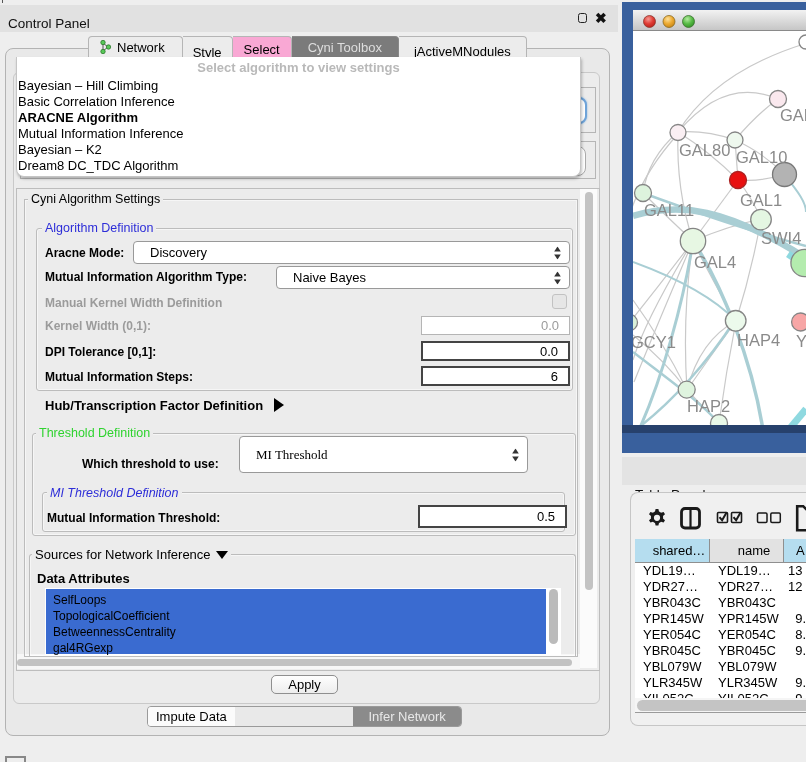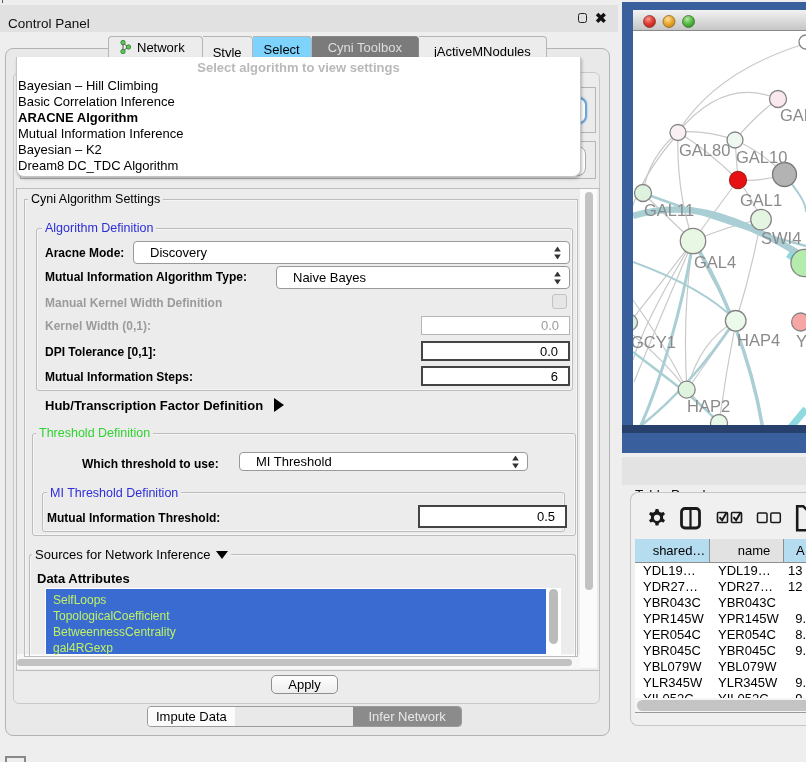--- a/index.html
+++ b/index.html
@@ -28,32 +28,32 @@
 <div class="abs" style="left:578px;top:13px;width:7px;height:8px;border:1.5px solid #222;border-radius:2.5px;"></div>
 <div class="abs" style="left:595px;top:10px;font-size:14px;font-weight:bold;color:#111;">✖</div>
 
 <div class="abs" style="left:5px;top:48px;width:603px;height:686px;background:#e9e9e9;
      border:1px solid #b3b3b3;border-radius:8px;"></div>
 <div class="abs" style="left:13px;top:72px;width:585px;height:630px;background:#ececec;
      border:1px solid #c9c9c9;border-radius:6px;"></div>
 
 <div id="toptabs" class="abs" style="left:88px;top:36px;height:21px;display:flex;font-size:13px;">
   <div style="border:1px solid #b5b5b5;border-bottom:none;border-radius:4px 4px 0 0;background:#ececec;
-       display:flex;align-items:center;padding:0 17px 0 10px;margin-left:20px;">
+       display:flex;align-items:center;padding:0 17px 0 10px;">
     <svg width="13" height="14" viewBox="0 0 13 14" style="margin-right:5px;">
       <line x1="4" y1="3" x2="9" y2="7" stroke="#555" stroke-width="1"></line>
       <line x1="4" y1="3" x2="4" y2="11" stroke="#555" stroke-width="1"></line>
       <line x1="4" y1="11" x2="9" y2="7" stroke="#555" stroke-width="1"></line>
       <circle cx="4" cy="2.5" r="2.2" fill="#57c857" stroke="#2c7a2c" stroke-width=".8"></circle>
       <circle cx="9.5" cy="7" r="2.2" fill="#57c857" stroke="#2c7a2c" stroke-width=".8"></circle>
       <circle cx="4" cy="11.5" r="2.2" fill="#57c857" stroke="#2c7a2c" stroke-width=".8"></circle>
     </svg>Network</div>
   <div style="border:1px solid #b5b5b5;border-left:none;border-bottom:none;border-radius:0 4px 0 0;background:#ececec;
        display:flex;align-items:center;padding:15px 10px;">Style</div>
-  <div style="border:1px solid #b5b5b5;border-left:none;border-bottom:none;border-radius:0 4px 0 0;background:#7dd3fc;
+  <div style="border:1px solid #b5b5b5;border-left:none;border-bottom:none;border-radius:0 4px 0 0;background:#f9a8d4;
        display:flex;align-items:center;padding:12px 11px;">Select</div>
   <div style="border:1px solid #888;border-left:none;border-bottom:none;border-radius:0 4px 0 0;background:#7b7b7b;color:#dedede;
        display:flex;align-items:center;padding:0 16px;">Cyni Toolbox</div>
   <div style="border:1px solid #b5b5b5;border-left:none;border-bottom:none;border-radius:0 4px 0 0;background:#ececec;
        display:flex;align-items:center;padding:14px 15px;">jActiveMNodules</div>
 </div>
 
 <div class="abs" style="left:20px;top:87px;width:574px;height:44px;border:1px solid #b5b5b5;background:#ebebeb;"></div>
 <div class="abs" style="left:26px;top:97px;width:557px;height:23px;background:#fff;border:2px solid #6ea3d8;border-radius:8px;box-shadow:0 0 2px #7ab0e0;"></div>
 <div class="abs" style="left:20px;top:141px;width:574px;height:36px;border:1px solid #b5b5b5;background:#ebebeb;"></div>
@@ -93,37 +93,37 @@
 <div class="field" style="left:421px;top:341px;width:149px;height:20px;border:2px solid #444;">0.0</div>
 <div class="lbl abs" style="left:45px;top:370px;">Mutual Information Steps:</div>
 <div class="field" style="left:421px;top:366px;width:149px;height:20px;border:2px solid #444;">6</div>
 
 <div class="lbl abs" style="left:45px;top:398px;font-size:13px;">Hub/Transcription Factor Definition</div>
 <div class="abs" style="left:274px;top:398px;width:0;height:0;border-left:10px solid #000;border-top:7px solid transparent;border-bottom:7px solid transparent;"></div>
 
 <div class="gbox" style="left:32px;top:433px;width:542px;height:101px;"></div>
 <div class="gtitle" style="left:36px;top:426px;color:#2fd32f;background:#ececec;">Threshold Definition</div>
 <div class="lbl abs" style="left:82px;top:457px;">Which threshold to use:</div>
-<div class="combo" style="left:239px;top:452px;width:289px;height:19px;">MI Threshold
+<div class="combo" style="left:239px;top:436px;width:289px;height:37px;font-family:Liberation Serif, serif;">MI Threshold
   <svg class="stepper" viewBox="0 0 7 13">
       <path d="M3.5,0 L6.8,5 H0.2 z" fill="#333"></path>
       <path d="M3.5,13 L6.8,8 H0.2 z" fill="#333"></path>
     </svg></div>
 
 <div class="gbox" style="left:42px;top:492px;width:521px;height:38px;"></div>
-<div class="gtitle" style="left:47px;top:486px;color:#2d2dd8;background:#ececec;">MI Threshold Definition</div>
+<div class="gtitle" style="left:47px;top:486px;color:#2d2dd8;background:#ececec;font-style:italic;">MI Threshold Definition</div>
 <div class="lbl abs" style="left:47px;top:511px;">Mutual Information Threshold:</div>
 <div class="field" style="left:418px;top:505px;width:149px;height:23px;border:2px solid #444;">0.5</div>
 
 <div class="gbox" style="left:29px;top:554px;width:545px;height:101px;border-bottom:none;border-radius:3px 3px 0 0;"></div>
 <div class="gtitle" style="left:32px;top:547px;font-size:13px;font-weight:normal;background:#ececec;">Sources for Network Inference <span style="display:inline-block;width:0;height:0;border-top:8px solid #000;border-left:6px solid transparent;border-right:6px solid transparent;margin-left:2px;"></span></div>
 <div class="lbl abs" style="left:37px;top:571px;font-size:13px;">Data Attributes</div>
 
 <div class="abs" style="left:45px;top:588px;width:516px;height:67px;background:#fff;"></div>
-<div class="abs" style="left:46px;top:589px;width:500px;height:65px;background:#3a6bd0;color:#bef264;font-size:12px;line-height:16px;padding-left:7px;padding-top:3px;box-sizing:border-box;">SelfLoops<br>TopologicalCoefficient<br>BetweennessCentrality<br>gal4RGexp</div>
+<div class="abs" style="left:46px;top:589px;width:500px;height:65px;background:#3a6bd0;color:#000000;font-size:12px;line-height:16px;padding-left:7px;padding-top:3px;box-sizing:border-box;">SelfLoops<br>TopologicalCoefficient<br>BetweennessCentrality<br>gal4RGexp</div>
 <div class="abs" style="left:549px;top:589px;width:9px;height:55px;background:#bbb;border-radius:5px;"></div>
 
 <div class="abs" style="left:271px;top:675px;width:67px;height:19px;background:linear-gradient(#fefefe,#ededed);
      border:1px solid #8f8f8f;border-radius:5px;display:flex;align-items:center;justify-content:center;font-size:13px;padding-bottom:1px;box-sizing:border-box;">Apply</div>
 
 <div class="abs" style="left:147px;top:706px;height:21px;display:flex;font-size:13px;
      border:1px solid #9a9a9a;border-radius:4px;overflow:hidden;box-sizing:border-box;">
   <div style="background:#fbfbfb;display:flex;align-items:center;padding:0 8px;">Impute Data</div>
   <div style="background:#fbfbfb;display:flex;align-items:center;padding:0 14.5px;border-left:1px solid #aaa;margin-top:43px;">Discretize Data</div>
   <div style="background:#8b8b8b;color:#e8e8e8;display:flex;align-items:center;padding:0 15.5px;">Infer Network</div>

